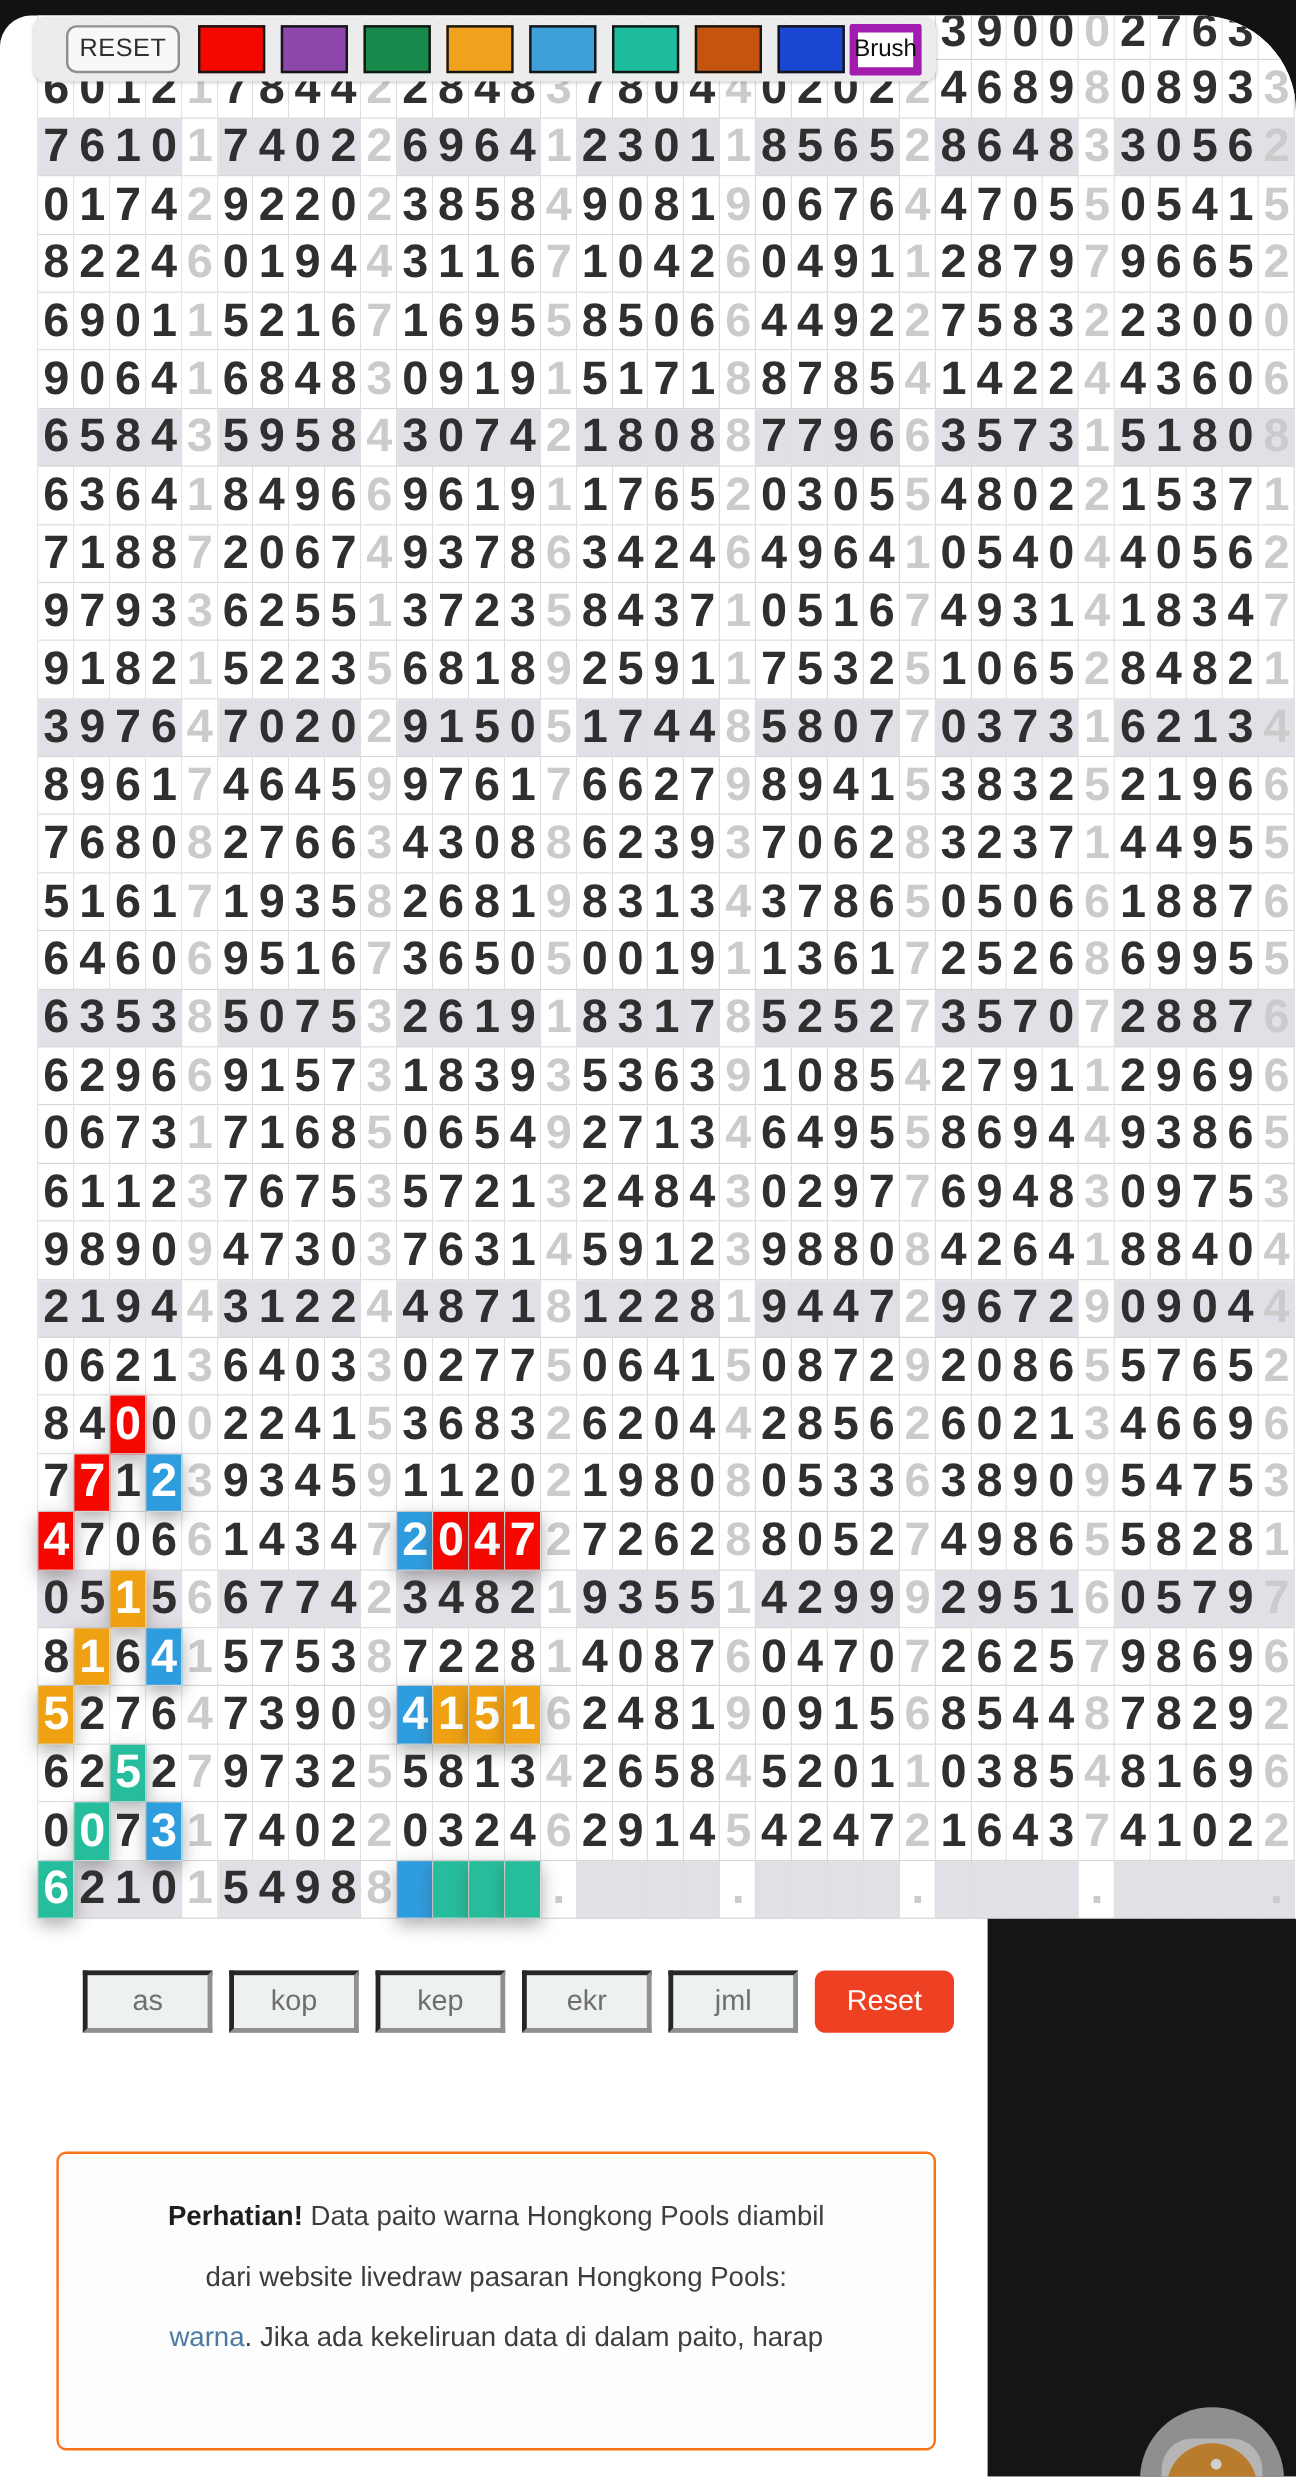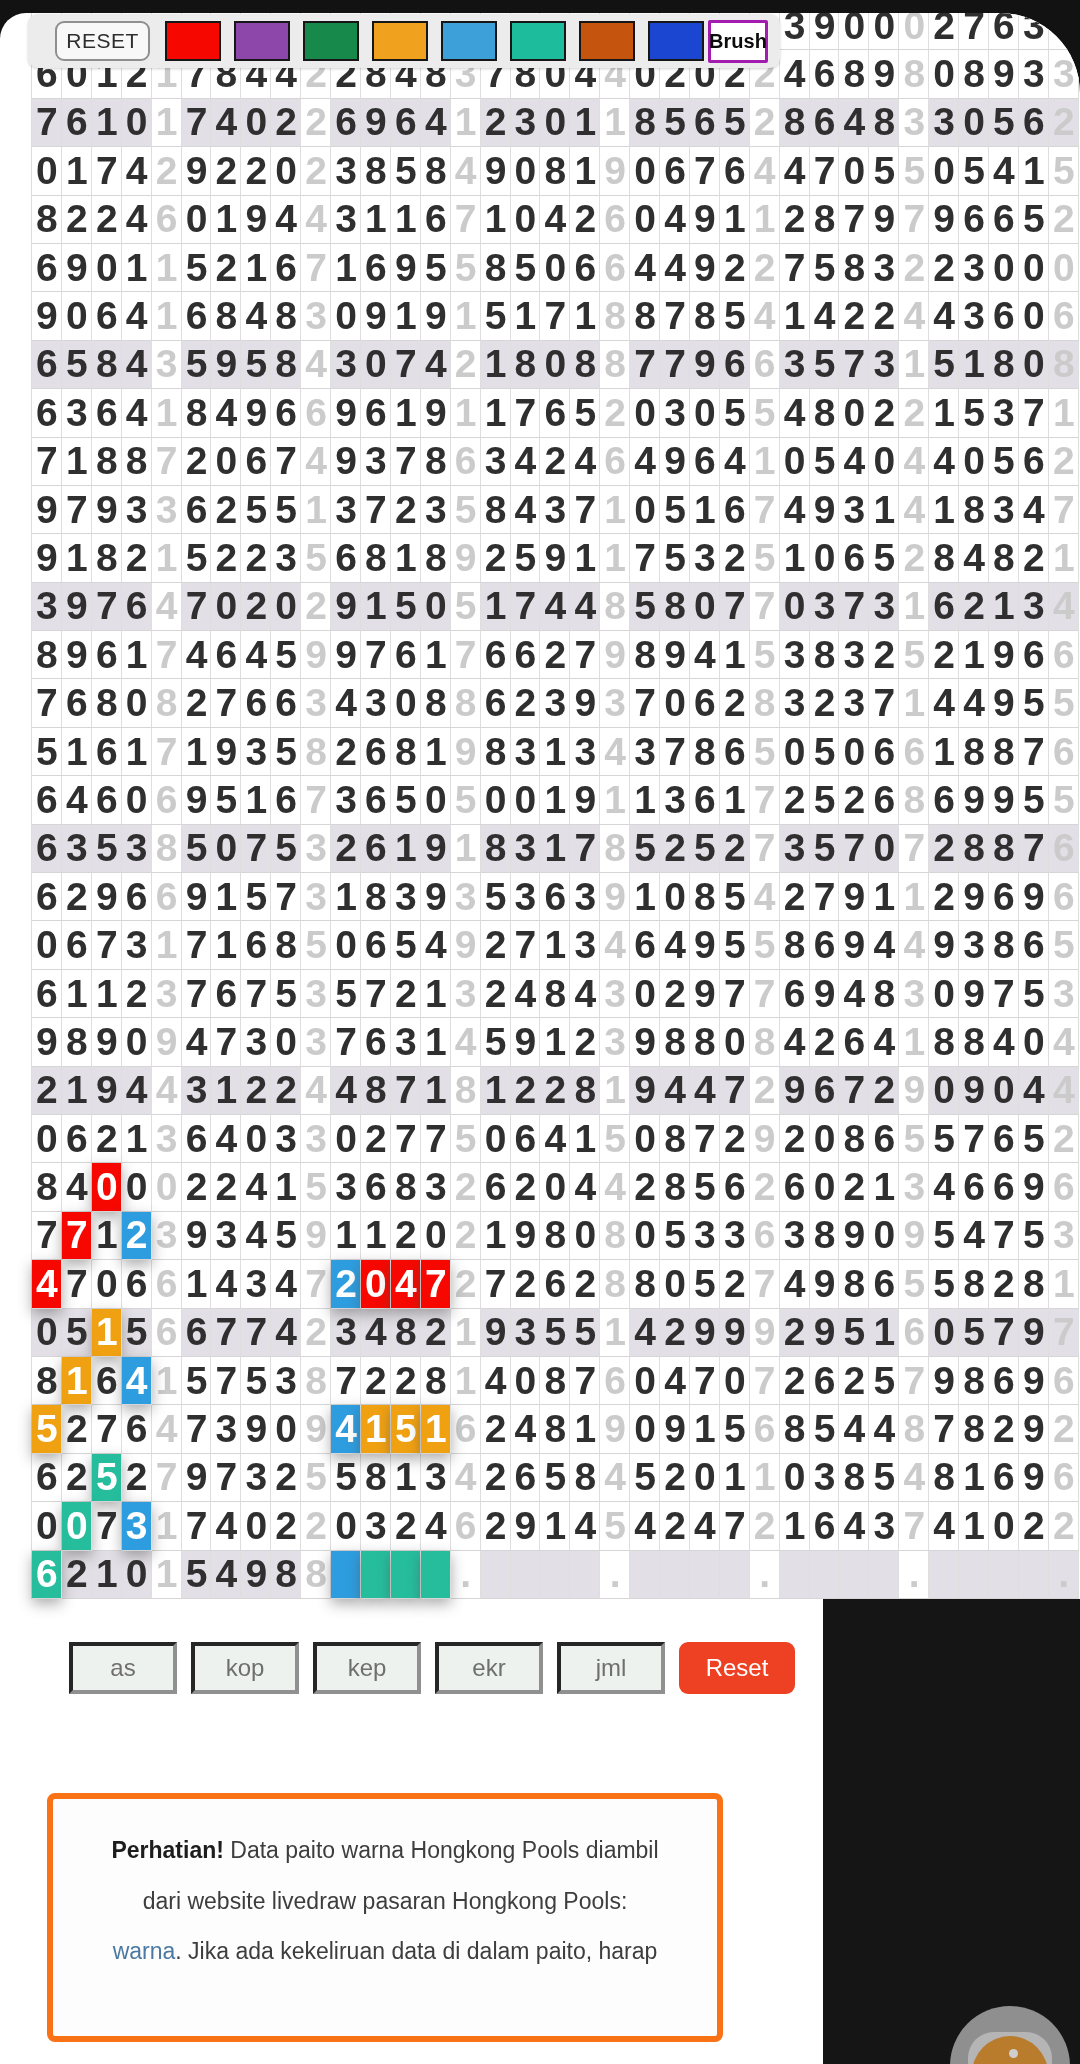--- a/index.html
+++ b/index.html
@@ -43,24 +43,23 @@
     margin-left:27px;width:95px;height:40px;box-sizing:border-box;
     background:#f8f8f8;border:2px solid #8f8f8f;border-radius:9px;
     font-size:21px;color:#2e2e2e;letter-spacing:.5px;
     display:flex;align-items:center;justify-content:center;
     font-family:"Liberation Sans",sans-serif;
   }
   .swatches{display:flex;margin-left:15px;gap:13px;}
   .swatch{width:56px;height:40px;box-sizing:border-box;border:2px solid #161616;}
   .brush-btn{
     margin-left:auto;margin-right:12px;width:60px;height:43px;box-sizing:border-box;
-    background:#ffffff;border:3px solid #a21caf;border-radius:2px;
+    background:#ffffff;border:7px solid #a21caf;border-radius:2px;
     font-size:20px;color:#0d0d0d;display:flex;align-items:center;justify-content:center;
     font-family:"Liberation Sans",sans-serif;
-    font-weight:bold;
   }
   
   .black-panel{
     position:absolute;left:823px;top:1586px;width:257px;height:465px;
     background:#151515;z-index:4;
   }
   .btn-row{
     position:absolute;left:69px;top:1629px;display:flex;gap:14px;z-index:5;
   }
   .ctl{
@@ -69,22 +68,22 @@
     color:#6f6f6f;font-size:24px;display:flex;align-items:center;justify-content:center;
     font-family:"Liberation Sans",sans-serif;
   }
   .reset-red{
     width:116px;height:52px;box-sizing:border-box;background:#ee4123;border:none;
     border-radius:9px;color:#ffffff;font-size:24px;
     display:flex;align-items:center;justify-content:center;
     font-family:"Liberation Sans",sans-serif;
   }
   .notice-card{
-    position:absolute;left:47px;top:1780px;width:676px;height:249px;box-sizing:border-box;
-    background:#fdfdfd;border:6px solid #f97316;border-radius:8px;z-index:5;
+    position:absolute;left:47px;top:1780px;width:733px;height:249px;box-sizing:border-box;
+    background:#fdfdfd;border:2px solid #f97316;border-radius:8px;z-index:5;
     padding:26px 34px;text-align:center;
     font-size:23px;line-height:50.5px;color:#3d3d3d;
   }
   .notice-card .bold{font-weight:bold;color:#1d1d1d;}
   .notice-card .link{color:#4b79a1;}
   
   .widget{position:absolute;left:950px;top:1993px;width:120px;height:120px;z-index:6;}
   .w-outer{position:absolute;left:0;top:0;width:120px;height:120px;border-radius:50%;background:#8f8f8f;}
   .w-mid{position:absolute;left:18px;top:26px;width:84px;height:84px;border-radius:26px;background:#b5b5b5;}
   .w-face{position:absolute;left:22px;top:30px;width:76px;height:76px;border-radius:50%;background:#b97c2c;}

